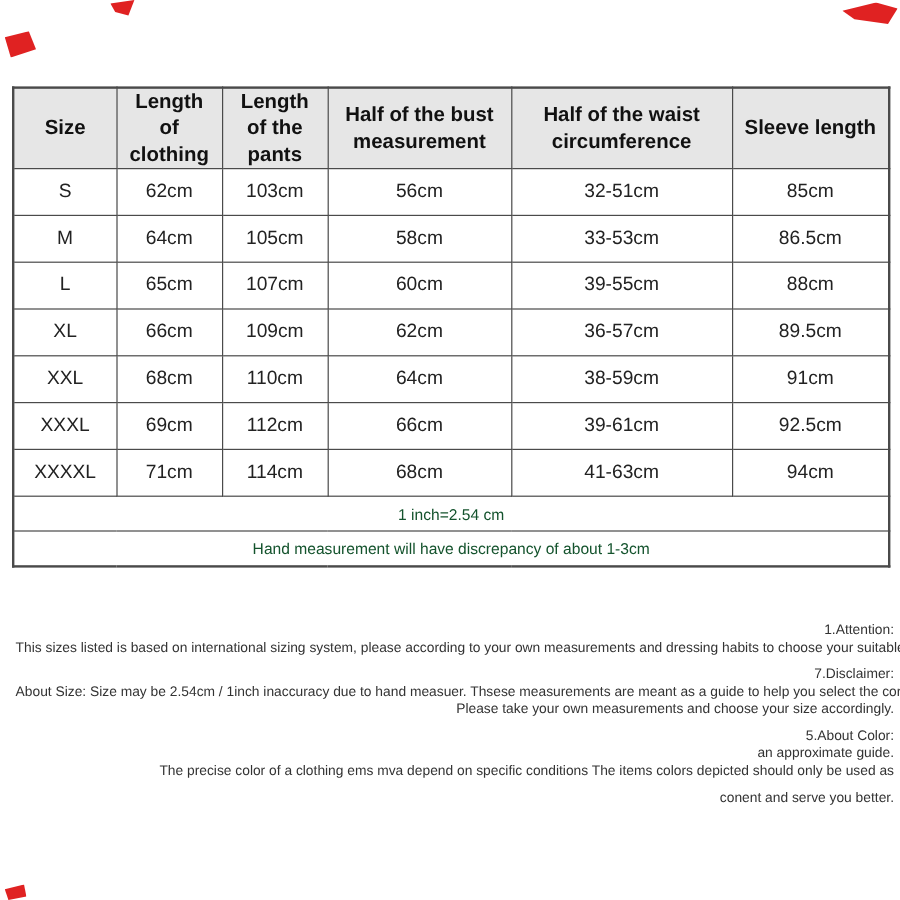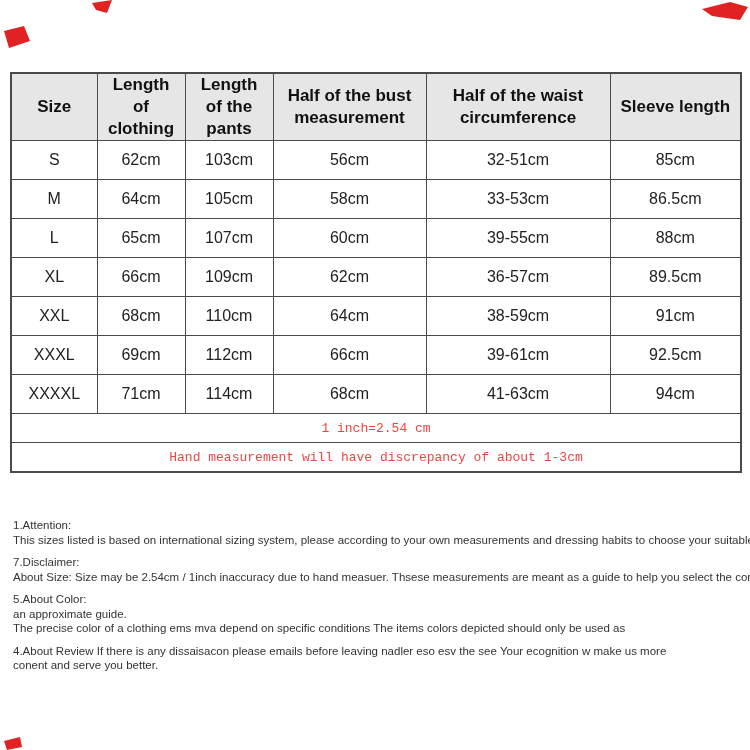--- a/index.html
+++ b/index.html
@@ -39,36 +39,36 @@
   table.size-table td {
     height: 38px;
     font-size: 16px;
     color: #222222;
     text-align: center;
     vertical-align: middle;
     padding: 0 2px;
   }
   table.size-table td.note-row {
     height: 28px;
-    font-family: Liberation Mono, monospace;
+    font-family: Liberation Sans, sans-serif;
     font-size: 13px;
-    color: #ef4444;
+    color: #14532d;
   }
 
   .notes {
     position: absolute;
     left: 13px;
     top: 518px;
     width: 732px;
     font-size: 11.5px;
     line-height: 14.5px;
     color: #333333;
   }
   .notes .section { margin: 0 0 8px 0; }
-  .notes .note-line { white-space: nowrap; }
+  .notes .note-line { white-space: nowrap; text-align: right; }
 </style>
 </head>
 <body>
 
 <div class="canvas">
 
   <svg class="red-mark" style="left:92px; top:0;" width="22" height="14">
     <polygon points="0,3 20,0 15,13 4,10" fill="#e02222"></polygon>
   </svg>
   <svg class="red-mark" style="left:702px; top:2px;" width="46" height="18">
@@ -167,25 +167,25 @@
   </table>
 
   <div class="notes">
     <div class="section">
       <div class="note-line">1.Attention:</div>
       <div class="note-line">This sizes listed is based on international sizing system, please according to your own measurements and dressing habits to choose your suitable size.</div>
     </div>
     <div class="section">
       <div class="note-line">7.Disclaimer:</div>
       <div class="note-line">About Size: Size may be 2.54cm / 1inch inaccuracy due to hand measuer. Thsese measurements are meant as a guide to help you select the correct size.</div>
+      <div class="note-line">Please take your own measurements and choose your size accordingly.</div>
     </div>
     <div class="section">
       <div class="note-line">5.About Color:</div>
       <div class="note-line">an approximate guide.</div>
       <div class="note-line">The precise color of a clothing ems mva depend on specific conditions The items colors depicted should only be used as</div>
     </div>
     <div class="section">
-      <div class="note-line">4.About Review If there is any dissaisacon please emails before leaving nadler eso esv the see Your ecognition w make us more</div>
       <div class="note-line">conent and serve you better.</div>
     </div>
   </div>
 
 </div>
 
 </body></html>

